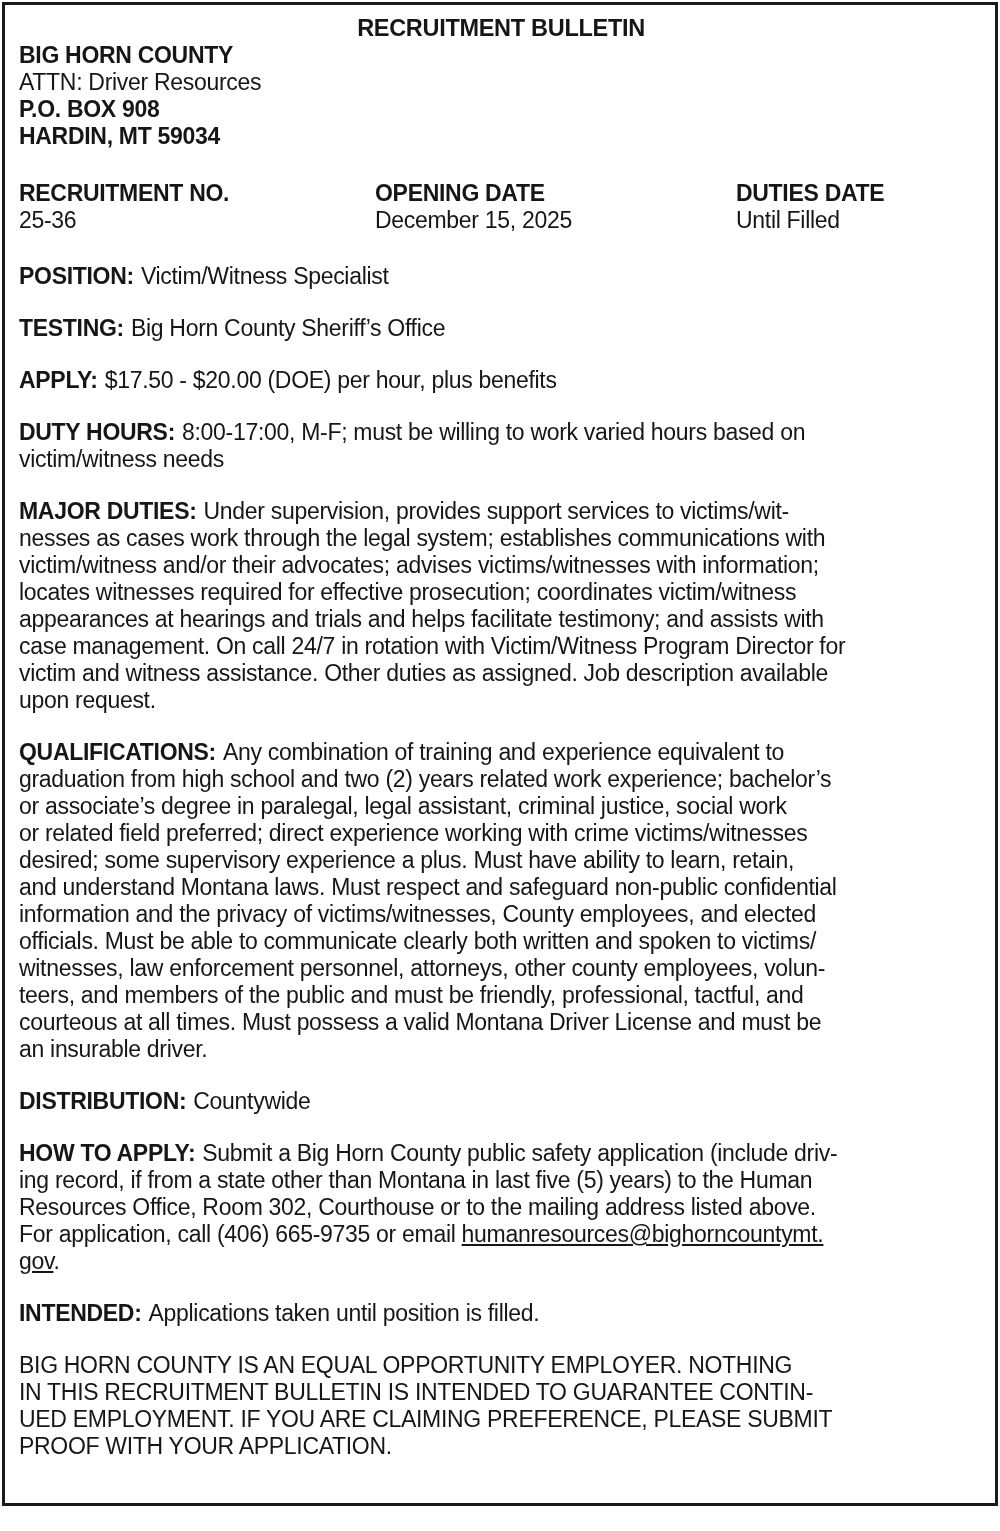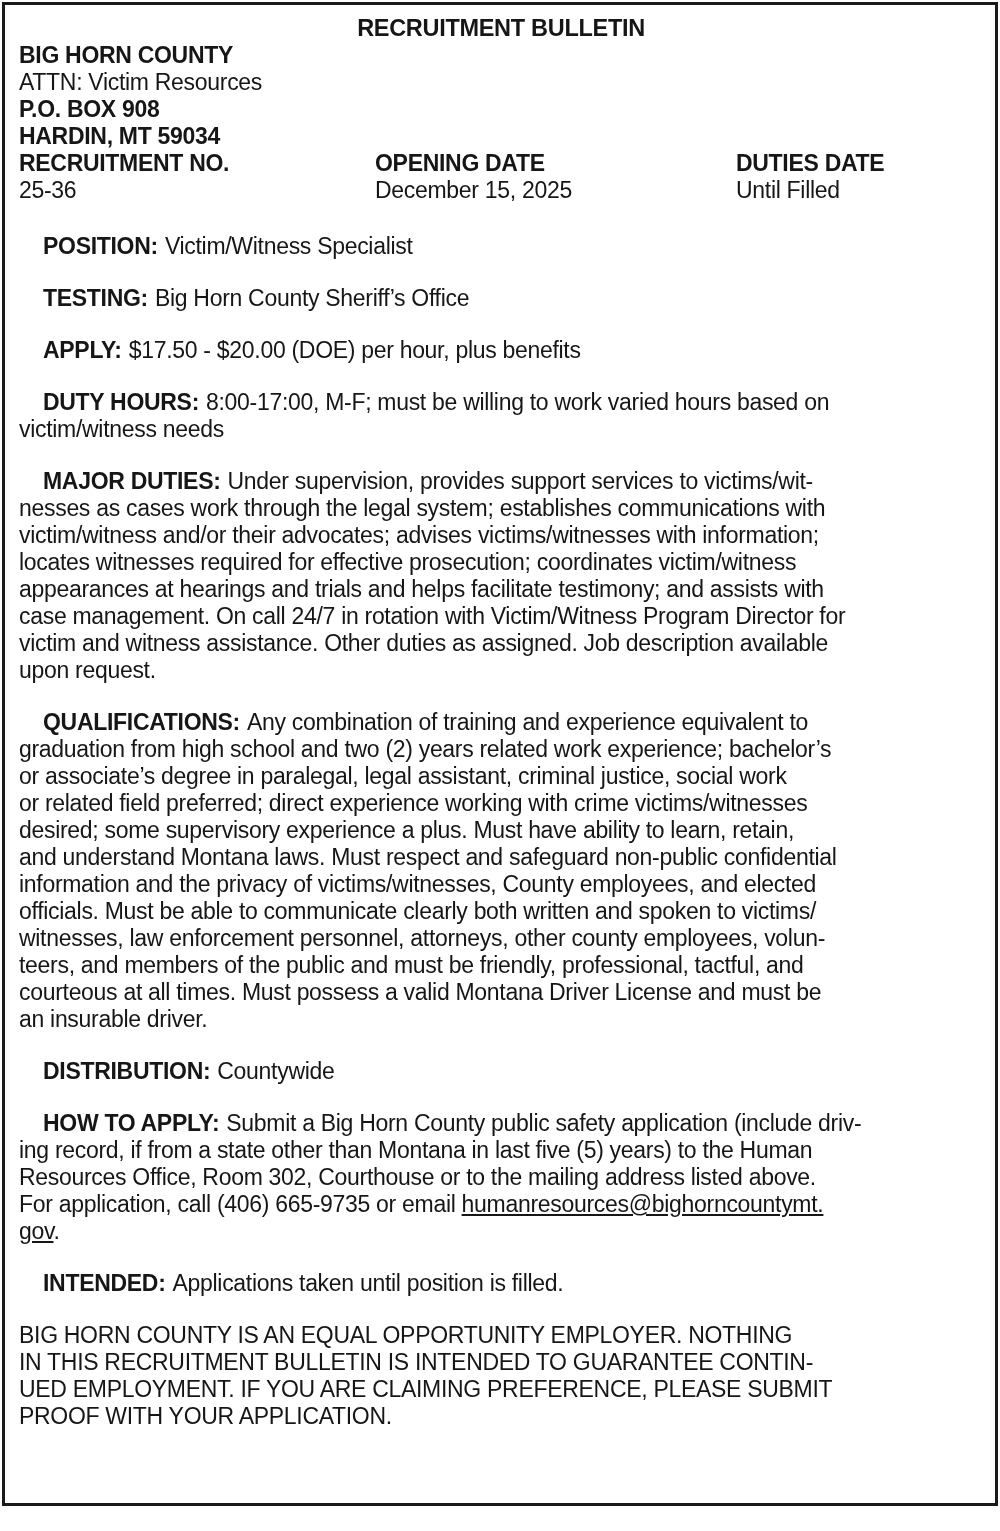--- a/index.html
+++ b/index.html
@@ -28,45 +28,46 @@
     margin: 2px 0 0 0;
     font-size: 23.5px;
     font-weight: 700;
     text-align: center;
     line-height: 27px;
   }
   .addr div { line-height: 27px; }
   .cols {
     display: grid;
     grid-template-columns: 356px 361px 1fr;
+    margin-top: 30px;
     margin-bottom: 29px;
   }
   .cols .lbl { font-weight: 700; }
   .para {
     margin: 0 0 25px 0;
   }
-  .para .lbl { margin-right: 7px; margin-left: 24px; }
+  .para .lbl { margin-right: 7px; }
   .ml { white-space: pre-line; }
   .email {
     text-decoration: underline;
     color: inherit;
     cursor: pointer;
   }
   .caps-para { margin: 0 0 0 0; }
 </style>
 </head>
 <body>
 
 <div class="page">
 
   <div class="title">RECRUITMENT BULLETIN</div>
 
   <div class="addr">
     <div class="b">BIG HORN COUNTY</div>
-    <div>ATTN: Victim Resources</div>
+    <div>ATTN: Driver Resources</div>
     <div class="b">P.O. BOX 908</div>
     <div class="b">HARDIN, MT 59034</div>
   </div>
 
   <div class="cols">
     <div>
       <div class="lbl">RECRUITMENT NO.</div>
       <div>25-36</div>
     </div>
     <div>

